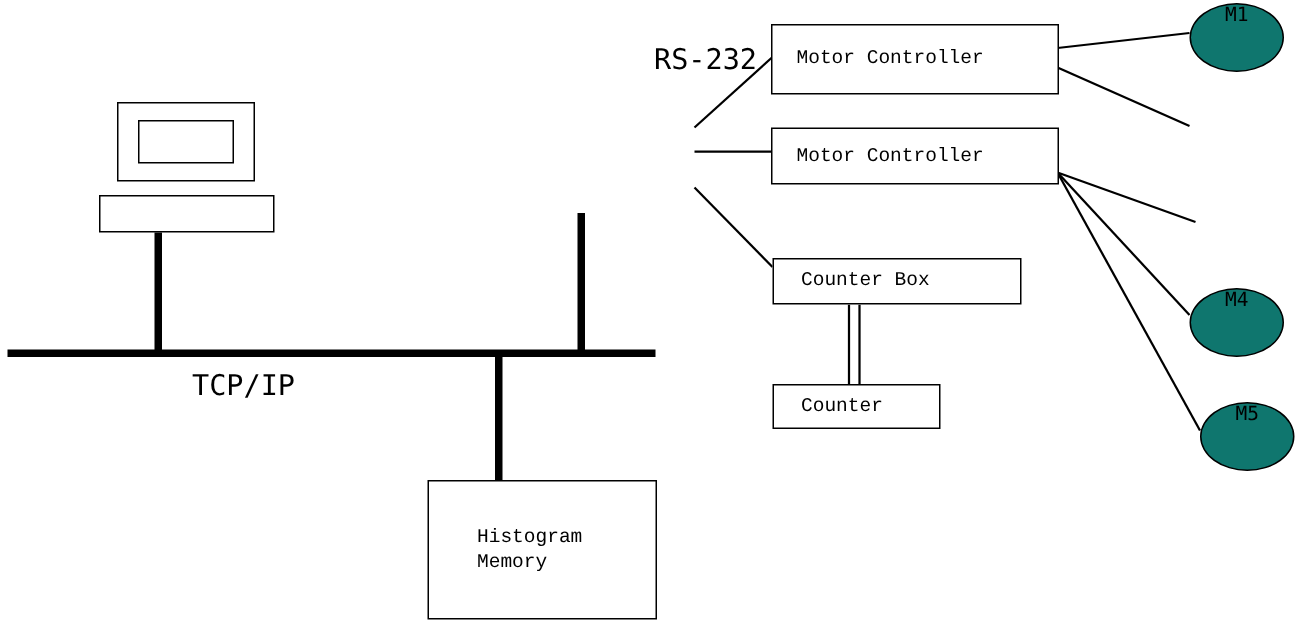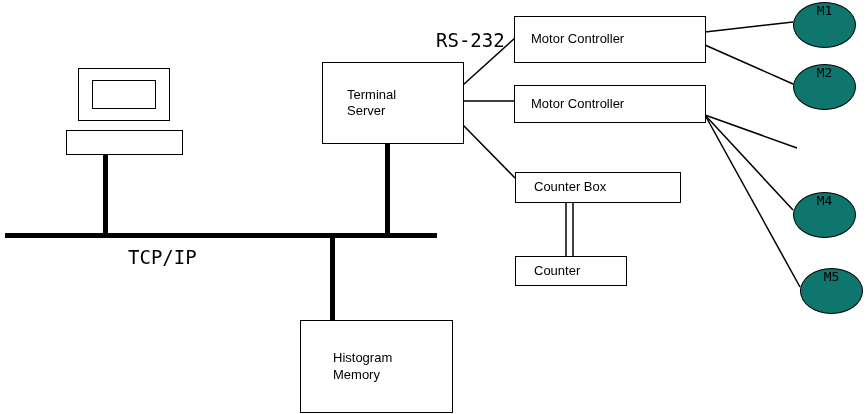--- a/index.html
+++ b/index.html
@@ -13,21 +13,21 @@
     height: 414px;
     background: #ffffff;
     font-family: "DejaVu Sans Mono", monospace;
     overflow: hidden;
   }
   .box {
     position: absolute;
     border: 1px solid #000000;
     background: #ffffff;
     box-sizing: border-box;
-    font-family: Liberation Sans, sans-serif;
+    font-family: Liberation Mono, monospace;
     font-size: 13px;
     color: #000000;
     display: flex;
     align-items: center;
     justify-content: flex-start;
     padding-left: 8px;
     white-space: pre;
     line-height: 1.25;
   }
   .ellipse {
@@ -107,49 +107,42 @@
   <div class="bus" style="left:385px; top:142px; width:5px; height:94px;"></div>
   <div class="bus" style="left:330px; top:236px; width:5px; height:85px;"></div>
 
   <span class="label" style="left:128px; top:246px;">TCP/IP</span>
   <span class="label" style="left:436px; top:29px;">RS-232</span>
 
   <div class="monitor-outer" style="left:78px; top:68px; width:92px; height:53px;"></div>
   <div class="monitor-inner" style="left:92px; top:80px; width:64px; height:29px;"></div>
   <div class="monitor-outer" style="left:66px; top:130px; width:117px; height:25px;"></div>
 
-  <div class="box" style="left:322px; top:62px; width:142px; height:82px;">
-    <span style="padding-left:16px;">Terminal
-Server</span>
-  </div>
 
   <div class="box" style="left:514px; top:16px; width:192px; height:47px;">
     <span style="padding-left:8px;">Motor Controller</span>
   </div>
   <div class="box" style="left:514px; top:85px; width:192px; height:38px;">
     <span style="padding-left:8px;">Motor Controller</span>
   </div>
 
   <div class="box" style="left:515px; top:256px; width:112px; height:30px;">
     <span style="padding-left:10px;">Counter</span>
   </div>
   <div class="box" style="left:515px; top:172px; width:166px; height:31px;">
     <span style="padding-left:10px;">Counter Box</span>
   </div>
 
-  <div class="box" style="left:285px; top:320px; width:153px; height:93px;margin-left:15px;">
+  <div class="box" style="left:285px; top:320px; width:153px; height:93px;">
     <span style="padding-left:24px;">Histogram
 Memory</span>
   </div>
 
   <div class="ellipse" style="left:793px; top:2px; width:63px; height:46px;">
     <span>M1</span>
-  </div>
-  <div class="ellipse" style="left:793px; top:64px; width:63px; height:46px;">
-    <span>M2</span>
   </div>
   <div class="ellipse" style="left:793px; top:192px; width:63px; height:46px;">
     <span>M4</span>
   </div>
   <div class="ellipse" style="left:800px; top:268px; width:63px; height:46px;">
     <span>M5</span>
   </div>
 
 </div>
 

